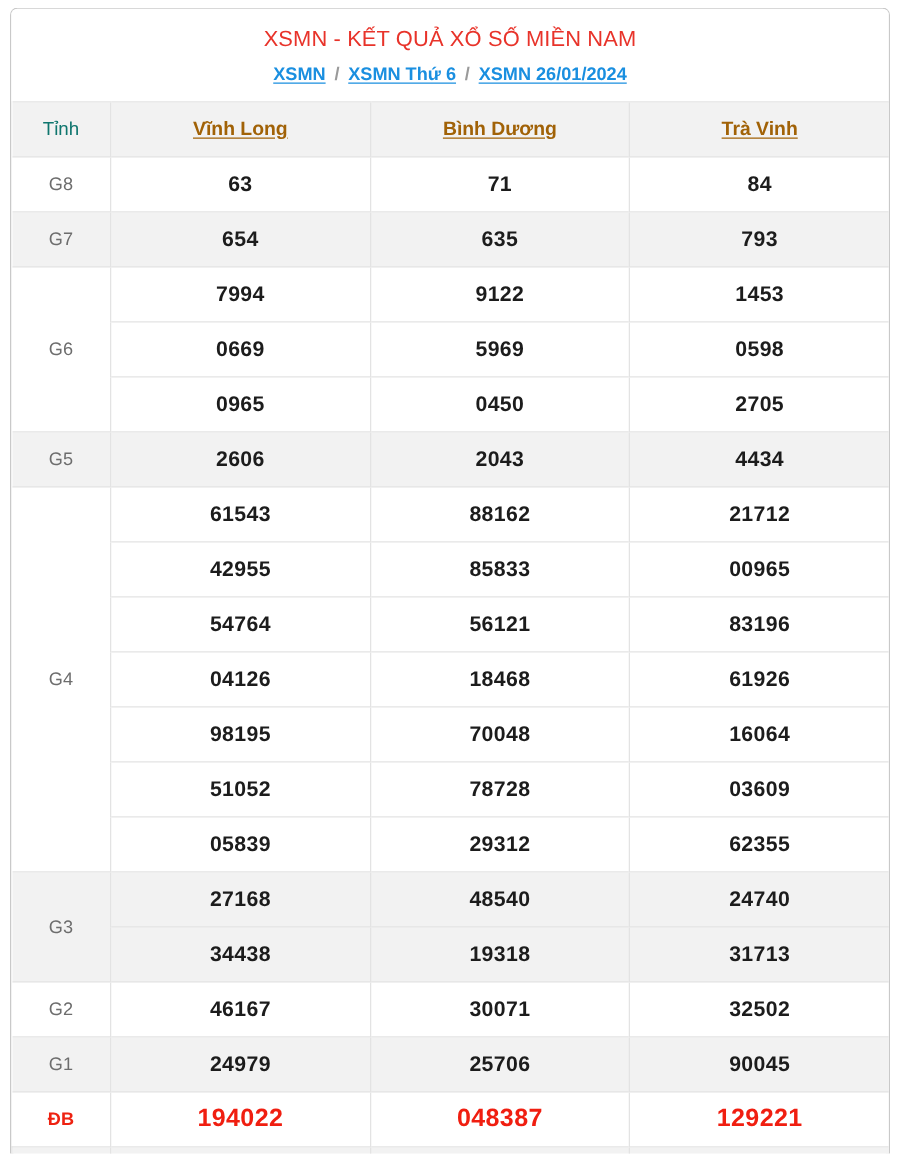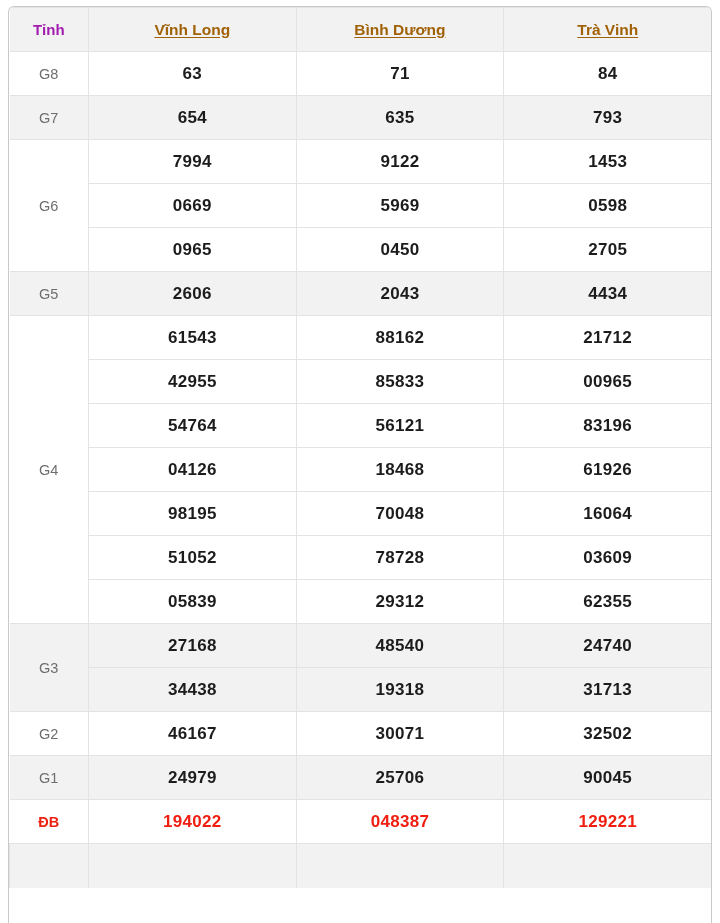--- a/index.html
+++ b/index.html
@@ -76,22 +76,22 @@
   }
   table.results th:first-child,
   table.results td.lbl { border-left: none; }
 
   thead th {
     background: #f2f2f2;
     height: 44px;
     font-size: 15px;
   }
   thead th.hlabel {
-    color: #a21caf;
-    font-weight: bold;
+    color: #0f766e;
+    font-weight: normal;
     font-size: 15px;
   }
   thead th a.prov {
     color: #a16207;
     font-weight: bold;
     font-size: 15.5px;
     text-decoration: underline;
     text-underline-offset: 2px;
   }
 
@@ -110,31 +110,41 @@
   }
   
   tr.gray > td { background: #f2f2f2; margin-left: 47px; }
   tr.white > td { background: #ffffff; }
   td.lblgray { background: #f2f2f2 !important; }
   td.lblwhite { background: #ffffff !important; }
 
   
   tr.db > td { background: #ffffff; }
   tr.db td.lbl { color: #ee2211; font-weight: bold; font-size: 14.5px; }
-  tr.db td.num { color: #f01e10; font-weight: bold; font-size: 17px; }
+  tr.db td.num { color: #f01e10; font-weight: bold; font-size: 20px; }
 
   
   tr.cut > td { background: #f2f2f2; height: 11px; }
 </style>
 </head>
 <body>
 
 <div class="page">
   <div class="card">
 
+    <div class="card-head">
+      <div class="title">XSMN - KẾT QUẢ XỔ SỐ MIỀN NAM</div>
+      <div class="breadcrumb">
+        <a href="#">XSMN</a>
+        <span class="sep">/</span>
+        <a href="#">XSMN Thứ 6</a>
+        <span class="sep">/</span>
+        <a href="#">XSMN 26/01/2024</a>
+      </div>
+    </div>
 
     <table class="results">
       <colgroup>
         <col class="c-label">
           <col class="c-prov">
           <col class="c-prov">
           <col class="c-prov">
       </colgroup>
       <thead>
         <tr>

